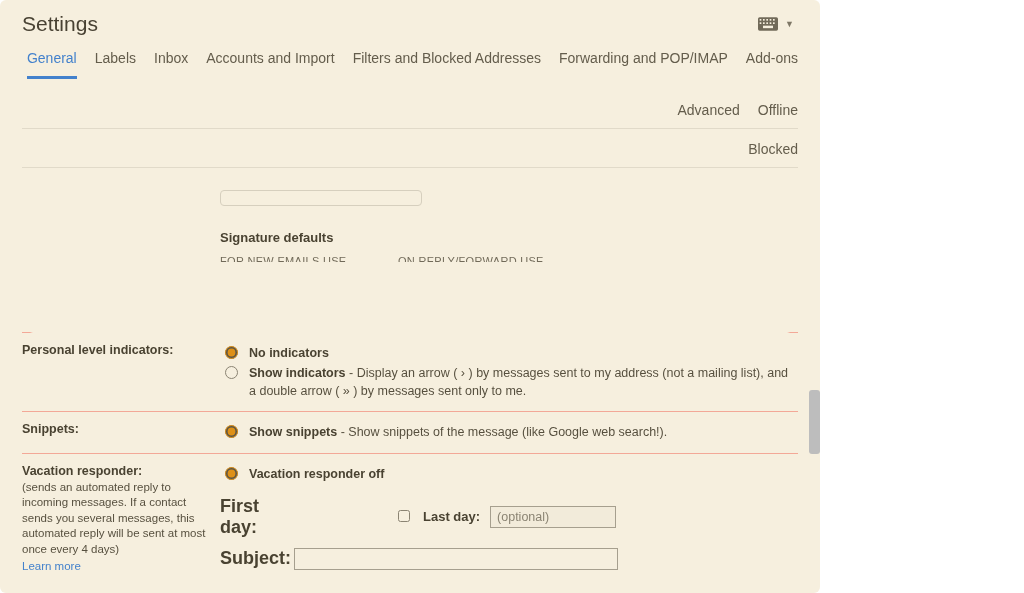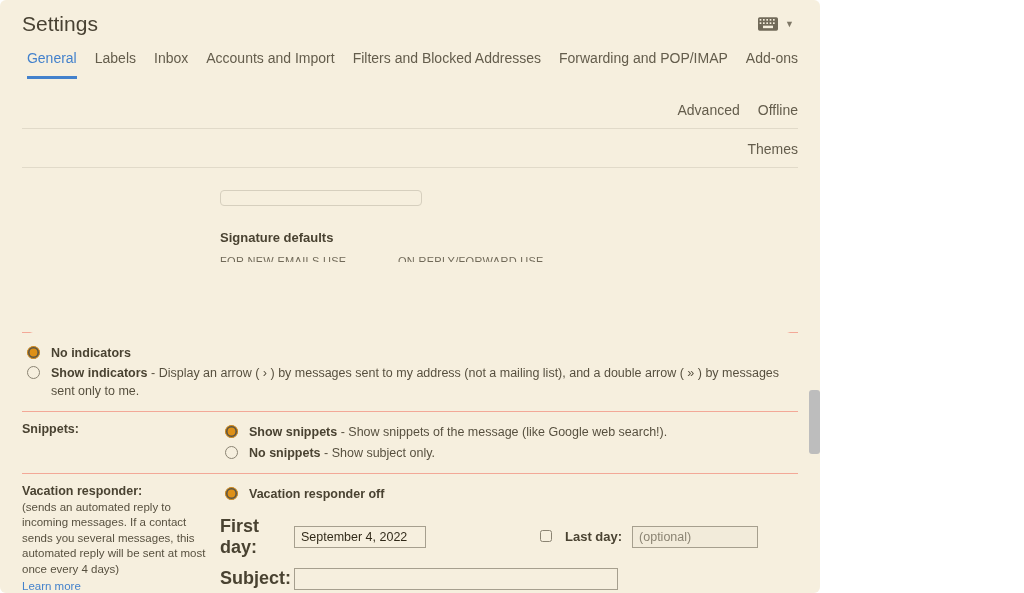--- a/index.html
+++ b/index.html
@@ -75,21 +75,21 @@
       <div class="tab">Labels</div>
       <div class="tab">Inbox</div>
       <div class="tab">Accounts and Import</div>
       <div class="tab">Filters and Blocked Addresses</div>
       <div class="tab">Forwarding and POP/IMAP</div>
       <div class="tab">Add-ons</div>
       <div class="tab">Advanced</div>
       <div class="tab">Offline</div>
     </div>
     <div class="tabs tabs-row2" style="border-bottom:1px solid #e4e4e4;">
-      <div class="tab">Themes</div>
+      <div class="tab">Blocked</div>
     </div>
 
     <div class="body">
 
       <div class="row">
         <div class="label-col"></div>
         <div class="val-col">
           <div class="sig-box"></div>
           <div class="sig-title">Signature defaults</div>
           <div class="sig-cols">
@@ -103,62 +103,58 @@
             </div>
           </div>
           <label class="chk-line">
             <input type="checkbox" style="">
             <span>Insert signature before quoted text in replies and remove the "--" line that precedes it.</span>
           </label>
         </div>
       </div>
 
       <div class="row">
+        <div class="label-col">Personal level indicators:</div>
         <div class="val-col">
           <label class="radio-line">
             <input type="radio" name="pli" checked="" style="">
             <span><b>No indicators</b></span>
           </label>
           <label class="radio-line">
             <input type="radio" name="pli" style="">
             <span><b>Show indicators</b><span class="desc"> - Display an arrow ( › ) by messages sent to my address (not a mailing list), and a double arrow ( » ) by messages sent only to me.</span></span>
           </label>
         </div>
       </div>
 
       <div class="row">
         <div class="label-col">Snippets:</div>
         <div class="val-col">
           <label class="radio-line">
             <input type="radio" name="snip" checked="" style="">
             <span><b>Show snippets</b><span class="desc"> - Show snippets of the message (like Google web search!).</span></span>
           </label>
-          <label class="radio-line">
-            <input type="radio" name="snip" style="">
-            <span><b>No snippets</b><span class="desc"> - Show subject only.</span></span>
-          </label>
         </div>
       </div>
 
       <div class="row noborder">
         <div class="label-col">
           <div>Vacation responder:</div>
           <div class="label-sub">(sends an automated reply to incoming messages. If a contact sends you several messages, this automated reply will be sent at most once every 4 days)</div>
           <div class="label-sub"><span class="link">Learn more</span></div>
         </div>
         <div class="val-col">
           <label class="radio-line">
             <input type="radio" name="vac" checked="" style="">
             <span><b>Vacation responder off</b></span>
           </label>
 
           <div class="vac-fields">
             <div class="vf-row">
               <div class="vf-label">First day:</div>
-              <input class="txt" style="width: 118px;" value="September 4, 2022">
               <div style="width:90px"></div>
               <input type="checkbox" style="">
               <b>Last day:</b>
               <input class="txt" style="width: 112px; color: rgb(136, 136, 136);" disabled="" placeholder="(optional)">
             </div>
             <div class="vf-row">
               <div class="vf-label">Subject:</div>
               <input class="txt" style="width: 310px;">
             </div>
 

